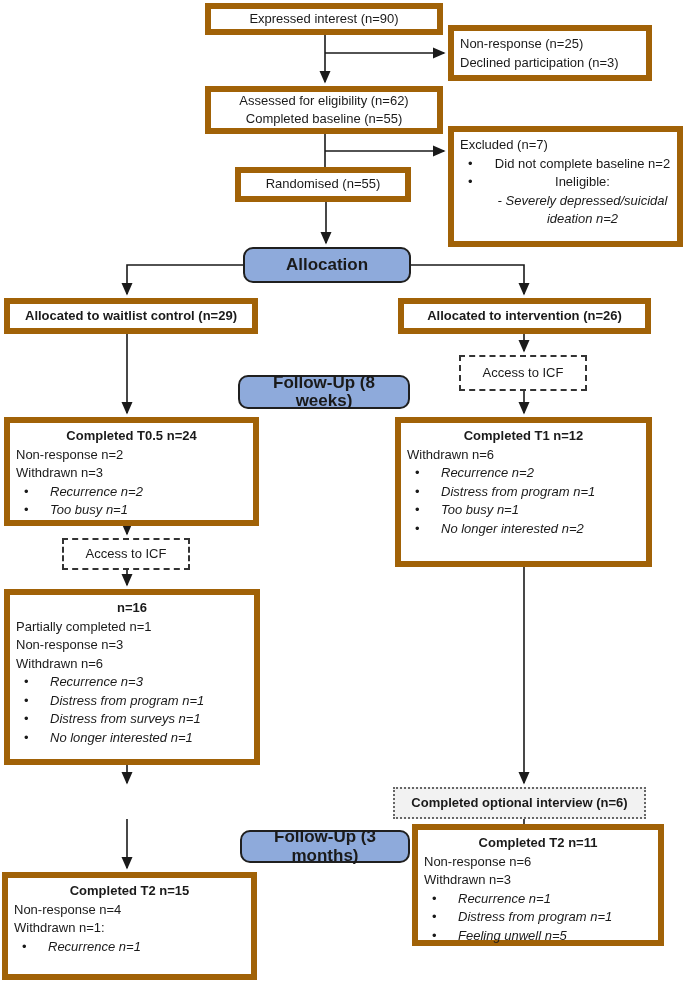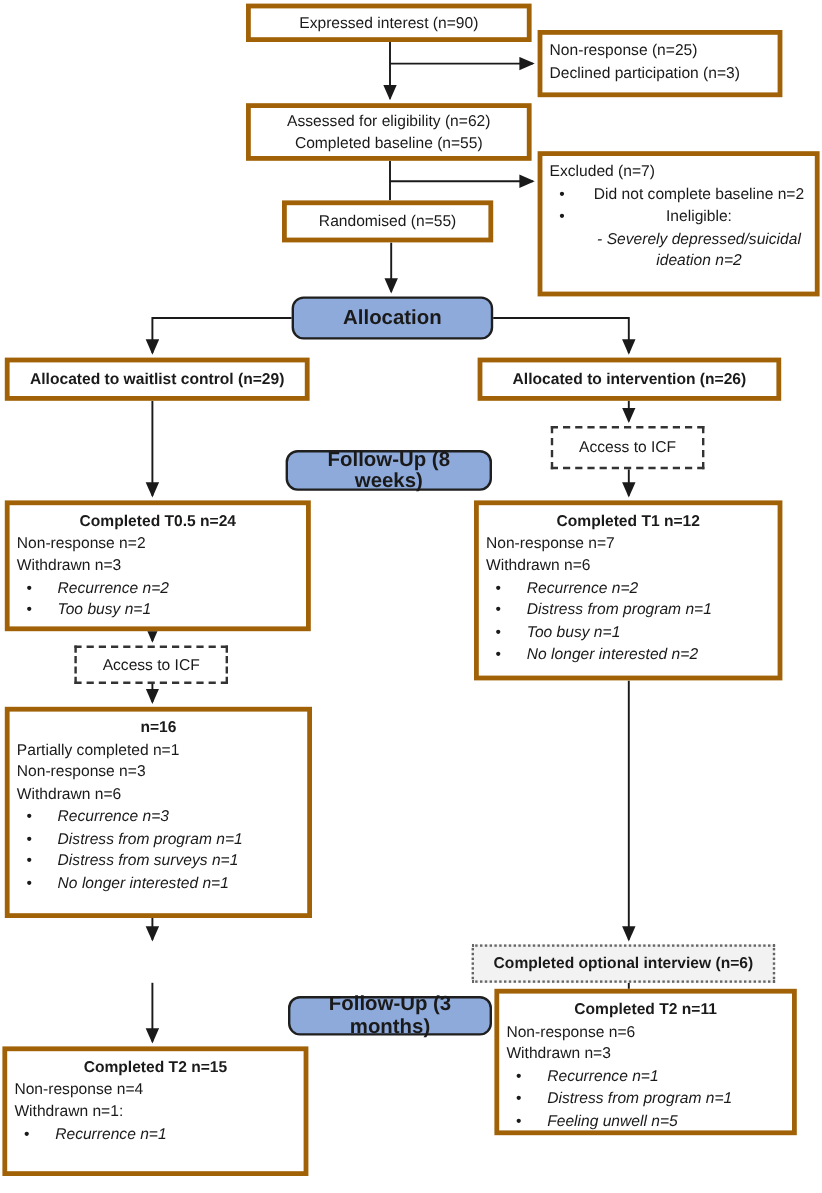--- a/index.html
+++ b/index.html
@@ -9,21 +9,21 @@
     background:#ffffff;
     font-family:"Liberation Sans","DejaVu Sans",sans-serif;
     color:#1a1a1a;
     overflow:hidden;
   }
   .arrows{position:absolute;left:0;top:0;pointer-events:none;}
   .box{
     position:absolute;
     box-sizing:border-box;
     background:#ffffff;
-    border:4px solid #a16207;
+    border:6px solid #a16207;
     font-size:13px;
     line-height:18.5px;
     padding:4px 6px;
   }
   .center{
     display:flex;align-items:center;justify-content:center;
     text-align:center;padding:2px 4px;
   }
   .bold{font-weight:700;}
   .blue{
@@ -143,21 +143,20 @@
       <div class="btext">Recurrence n=2</div>
     </div>
     <div class="bullet">
       <span class="dot">•</span>
       <div class="btext">Too busy n=1</div>
     </div>
   </div>
 
   <div class="box" style="left:395px;top:417px;width:257px;height:150px;">
     <div class="title">Completed T1 n=12</div>
-    <div>Non-response n=7</div>
     <div>Withdrawn n=6</div>
     <div class="bullet">
       <span class="dot">•</span>
       <div class="btext">Recurrence n=2</div>
     </div>
     <div class="bullet">
       <span class="dot">•</span>
       <div class="btext">Distress from program n=1</div>
     </div>
     <div class="bullet">

